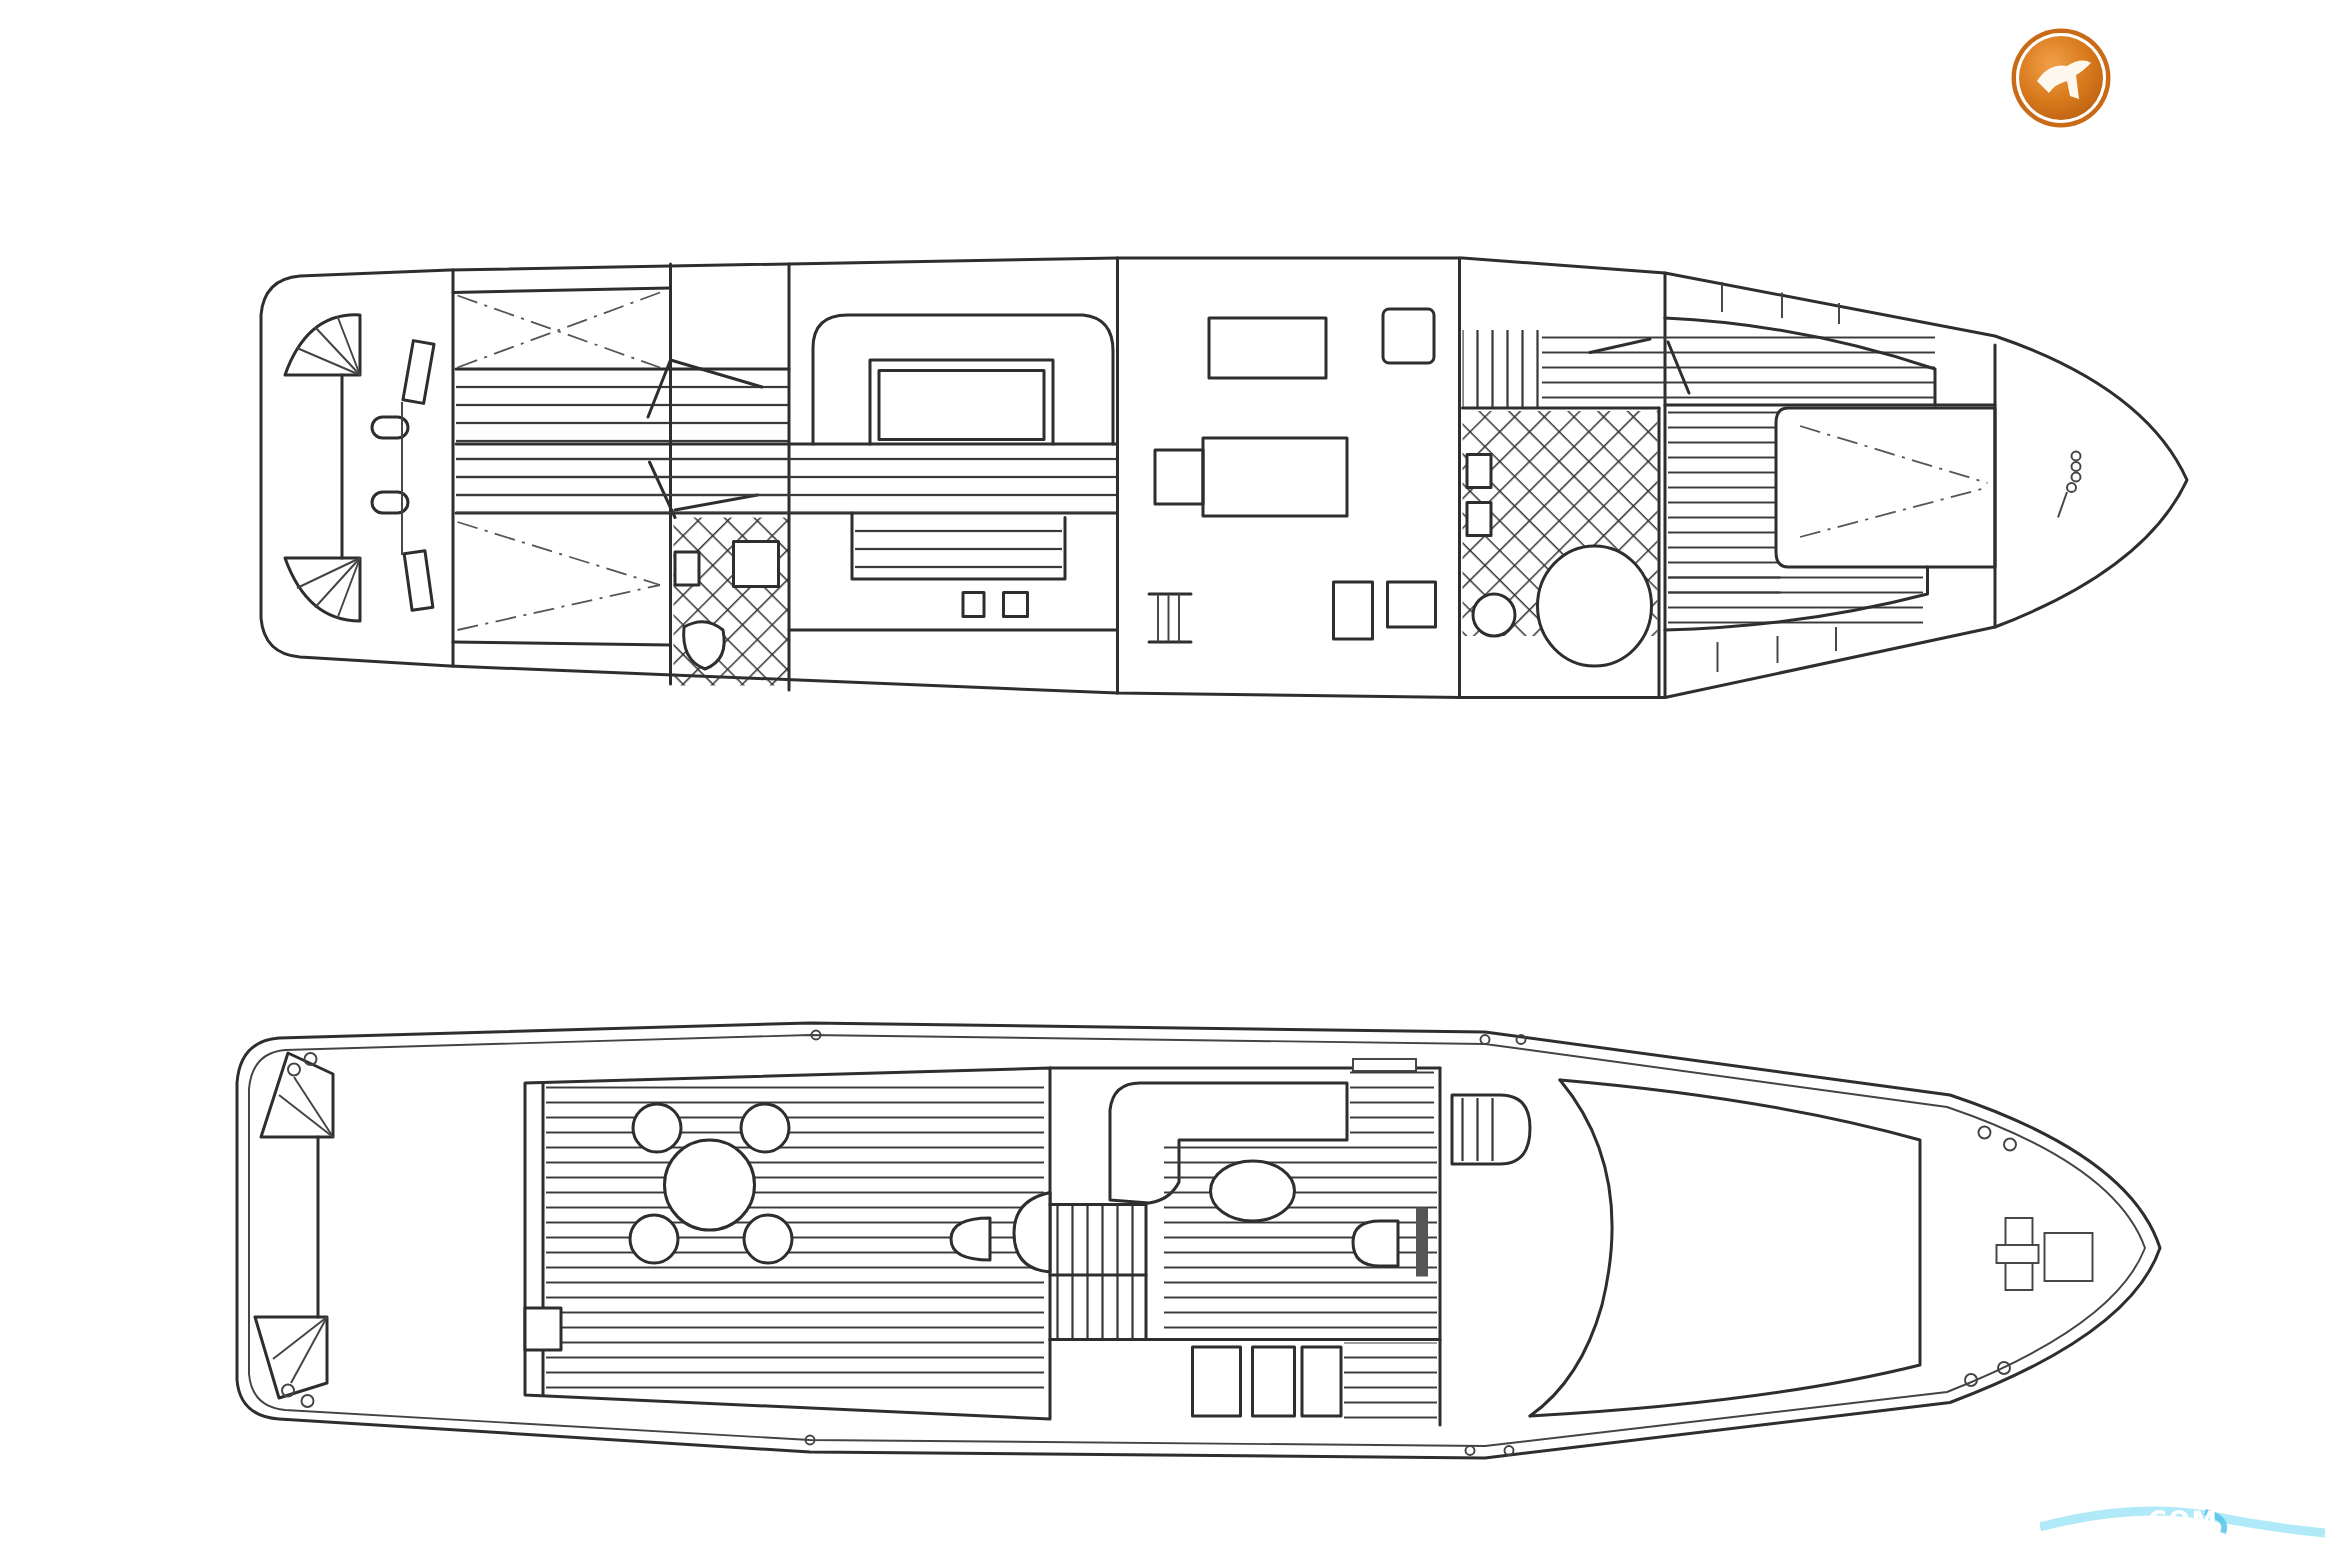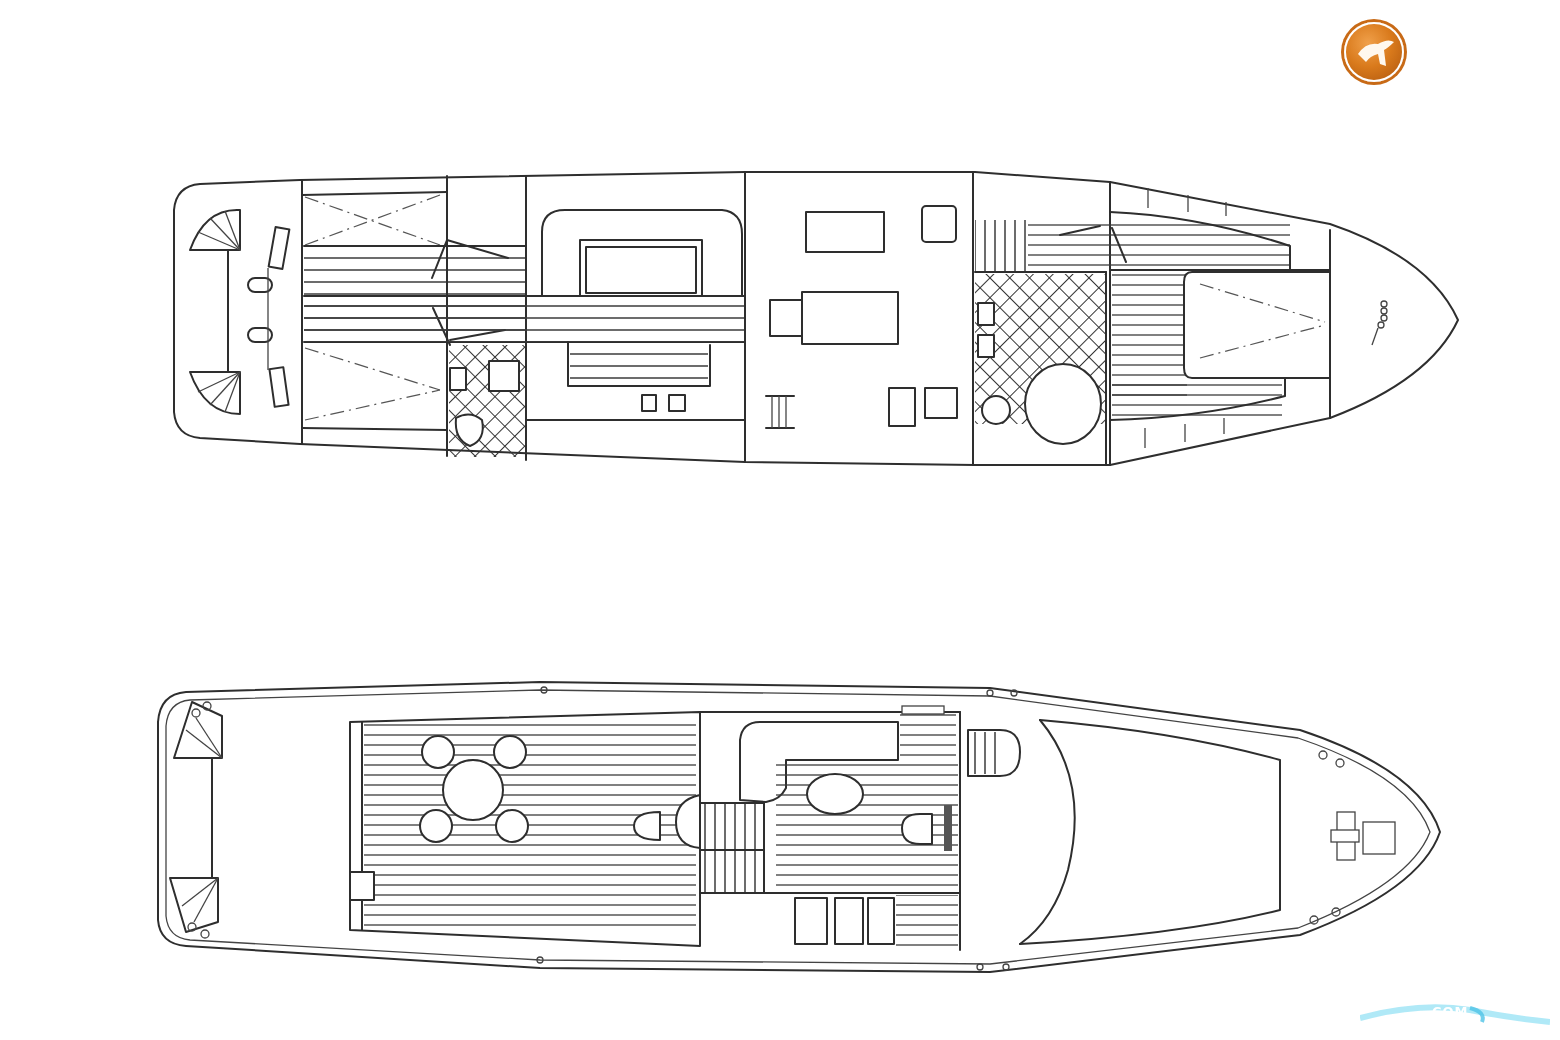--- a/index.html
+++ b/index.html
@@ -6,21 +6,21 @@
     body { width: 1560px; height: 1040px; position: relative; overflow: hidden; font-family: "DejaVu Sans", sans-serif; }
     #drawing { position: absolute; left: 0; top: 0; width: 1560px; height: 1040px; }
     .ln { fill: none; stroke: #2e2e2e; stroke-width: 2; stroke-linejoin: round; stroke-linecap: round; }
     .ln-thin { fill: none; stroke: #444; stroke-width: 1.3; }
     .ln-dash { fill: none; stroke: #555; stroke-width: 1.2; stroke-dasharray: 14 5 2 5; }
     .fillw { fill: #ffffff; }
     #logo { position: absolute; left: 1344px; top: 22px; width: 60px; height: 60px; border-radius: 50%;
       background: radial-gradient(circle at 40% 35%, #f0a04a 0%, #d97a1c 45%, #a9510b 100%);
       box-shadow: 0 0 0 2px #fff inset, 0 0 0 3px #c86a16; }
     #watermark { position: absolute; left: 1360px; top: 996px; width: 190px; height: 34px; }
-    #watermark-text { position: absolute; left: 1432px; top: 1004px; font-size: 13px; color: #ffffff; font-weight: bold; letter-spacing: 1px; }
+    #watermark-text { position: absolute; left: 1432px; top: 1004px; font-size: 17px; color: #ffffff; font-weight: bold; letter-spacing: 1px; }
   </style>
 </head>
 <body>
 
 <svg id="drawing" viewBox="0 0 1560 1040" xmlns="http://www.w3.org/2000/svg">
   <defs>
     <pattern id="cross" width="14" height="14" patternUnits="userSpaceOnUse" patternTransform="rotate(45)">
       <line x1="0" y1="0" x2="0" y2="14" stroke="#333" stroke-width="2"></line>
       <line x1="0" y1="0" x2="14" y2="0" stroke="#333" stroke-width="2"></line>
     </pattern>

